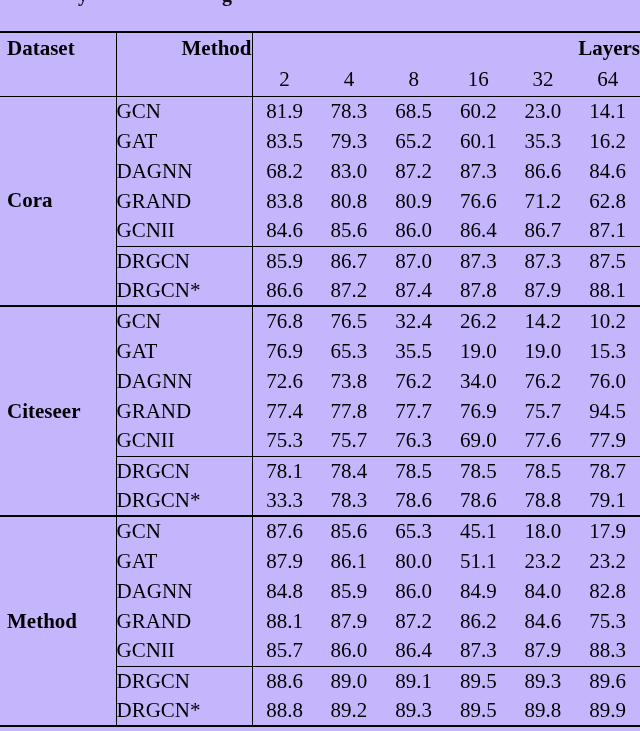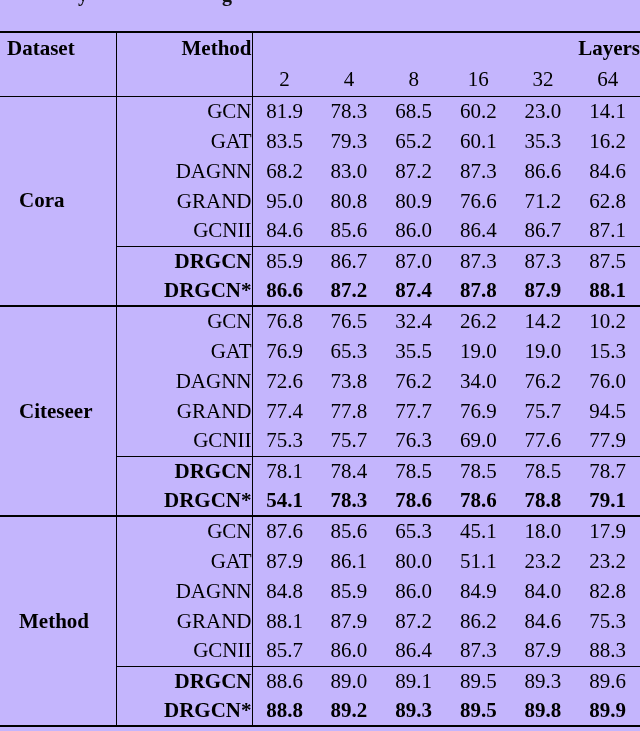--- a/index.html
+++ b/index.html
@@ -75,32 +75,32 @@
   
   .thin-bottom { border-bottom: 1.5px solid #000000; }
   
   .cline { border-top: 1.5px solid #000000; }
   
   .thick-bottom { border-bottom: 2.5px solid #000000; }
 
   td.dataset-cell {
     font-weight: bold;
     text-align: left;
-    padding-left: 19px;
+    padding-left: 7px;
     vertical-align: middle;
   }
   td.method-cell {
-    text-align: right;
+    text-align: left;
     vertical-align: middle;
   }
   td.value-cell {
     text-align: center;
     vertical-align: middle;
   }
-  .bold { font-weight: bold; }
+  .bold { font-weight: normal; }
 </style>
 </head>
 <body>
 
 <div class="page">
 
   <div class="caption-clip" id="caption-clip">
       <span class="frag" style="left: 78px;">y</span>
       <span class="frag" style="left: 222px;">g</span>
     </div>
@@ -155,21 +155,21 @@
           <td class="method-cell br">DAGNN</td>
           <td class="value-cell">68.2</td>
           <td class="value-cell">83.0</td>
           <td class="value-cell">87.2</td>
           <td class="value-cell">87.3</td>
           <td class="value-cell">86.6</td>
           <td class="value-cell">84.6</td>
         </tr>
         <tr>
           <td class="method-cell br">GRAND</td>
-          <td class="value-cell">95.0</td>
+          <td class="value-cell">83.8</td>
           <td class="value-cell">80.8</td>
           <td class="value-cell">80.9</td>
           <td class="value-cell">76.6</td>
           <td class="value-cell">71.2</td>
           <td class="value-cell">62.8</td>
         </tr>
         <tr>
           <td class="method-cell br">GCNII</td>
           <td class="value-cell">84.6</td>
           <td class="value-cell">85.6</td>
@@ -246,21 +246,21 @@
           <td class="method-cell br cline bold">DRGCN</td>
           <td class="value-cell cline">78.1</td>
           <td class="value-cell cline">78.4</td>
           <td class="value-cell cline">78.5</td>
           <td class="value-cell cline">78.5</td>
           <td class="value-cell cline">78.5</td>
           <td class="value-cell cline">78.7</td>
         </tr>
         <tr>
           <td class="method-cell br thick-bottom bold">DRGCN*</td>
-          <td class="value-cell thick-bottom bold">54.1</td>
+          <td class="value-cell thick-bottom bold">33.3</td>
           <td class="value-cell thick-bottom bold">78.3</td>
           <td class="value-cell thick-bottom bold">78.6</td>
           <td class="value-cell thick-bottom bold">78.6</td>
           <td class="value-cell thick-bottom bold">78.8</td>
           <td class="value-cell thick-bottom bold">79.1</td>
         </tr>
         <tr>
           <td class="dataset-cell br thick-bottom" rowspan="7">Method</td>
           <td class="method-cell br">GCN</td>
           <td class="value-cell">87.6</td>

